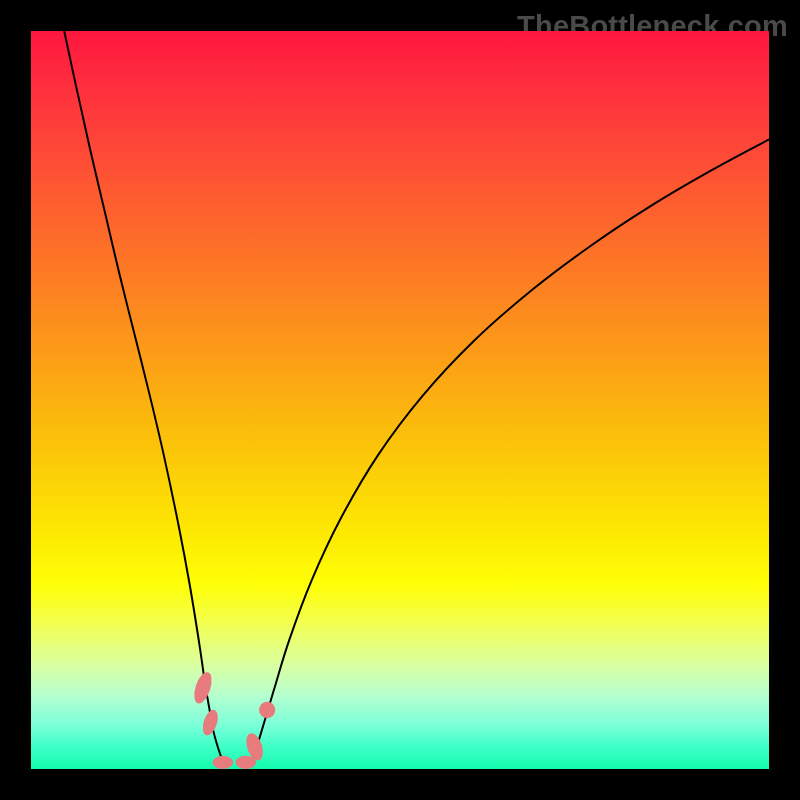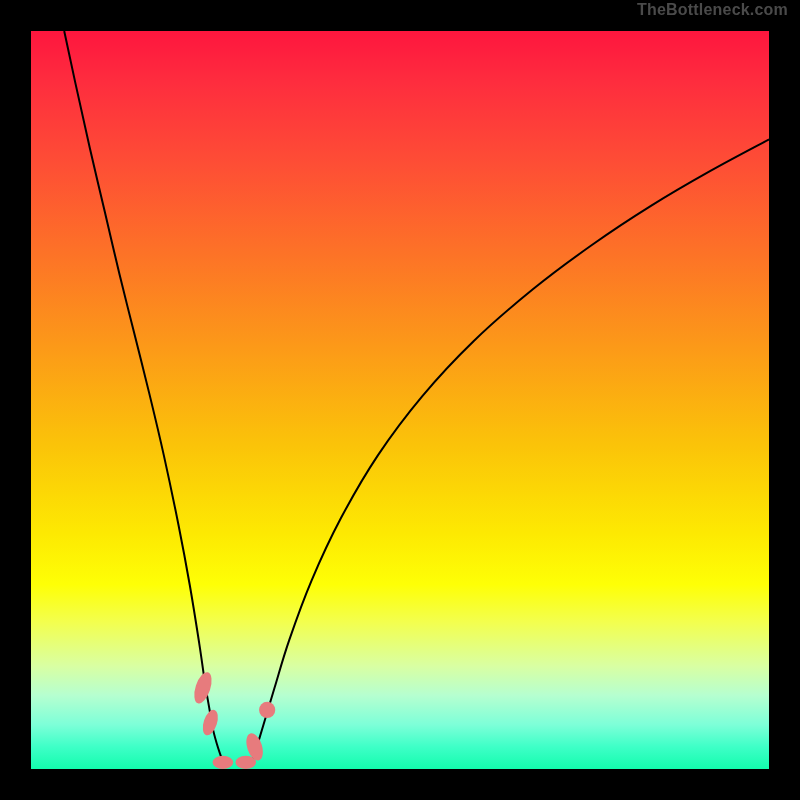--- a/index.html
+++ b/index.html
@@ -12,24 +12,24 @@
     overflow: hidden;
   }
   .stage {
     position: relative;
     width: 800px;
     height: 800px;
     background: #000;
   }
   .watermark {
     position: absolute;
-    top: 1px;
+    top: 10px;
     right: 12px;
     color: #4a4a4a;
-    font-size: 16px;
+    font-size: 29px;
     font-weight: 600;
     letter-spacing: 0.2px;
     user-select: none;
   }
   .plot-frame {
     position: absolute;
     left: 31px;
     top: 31px;
     width: 738px;
     height: 738px;

